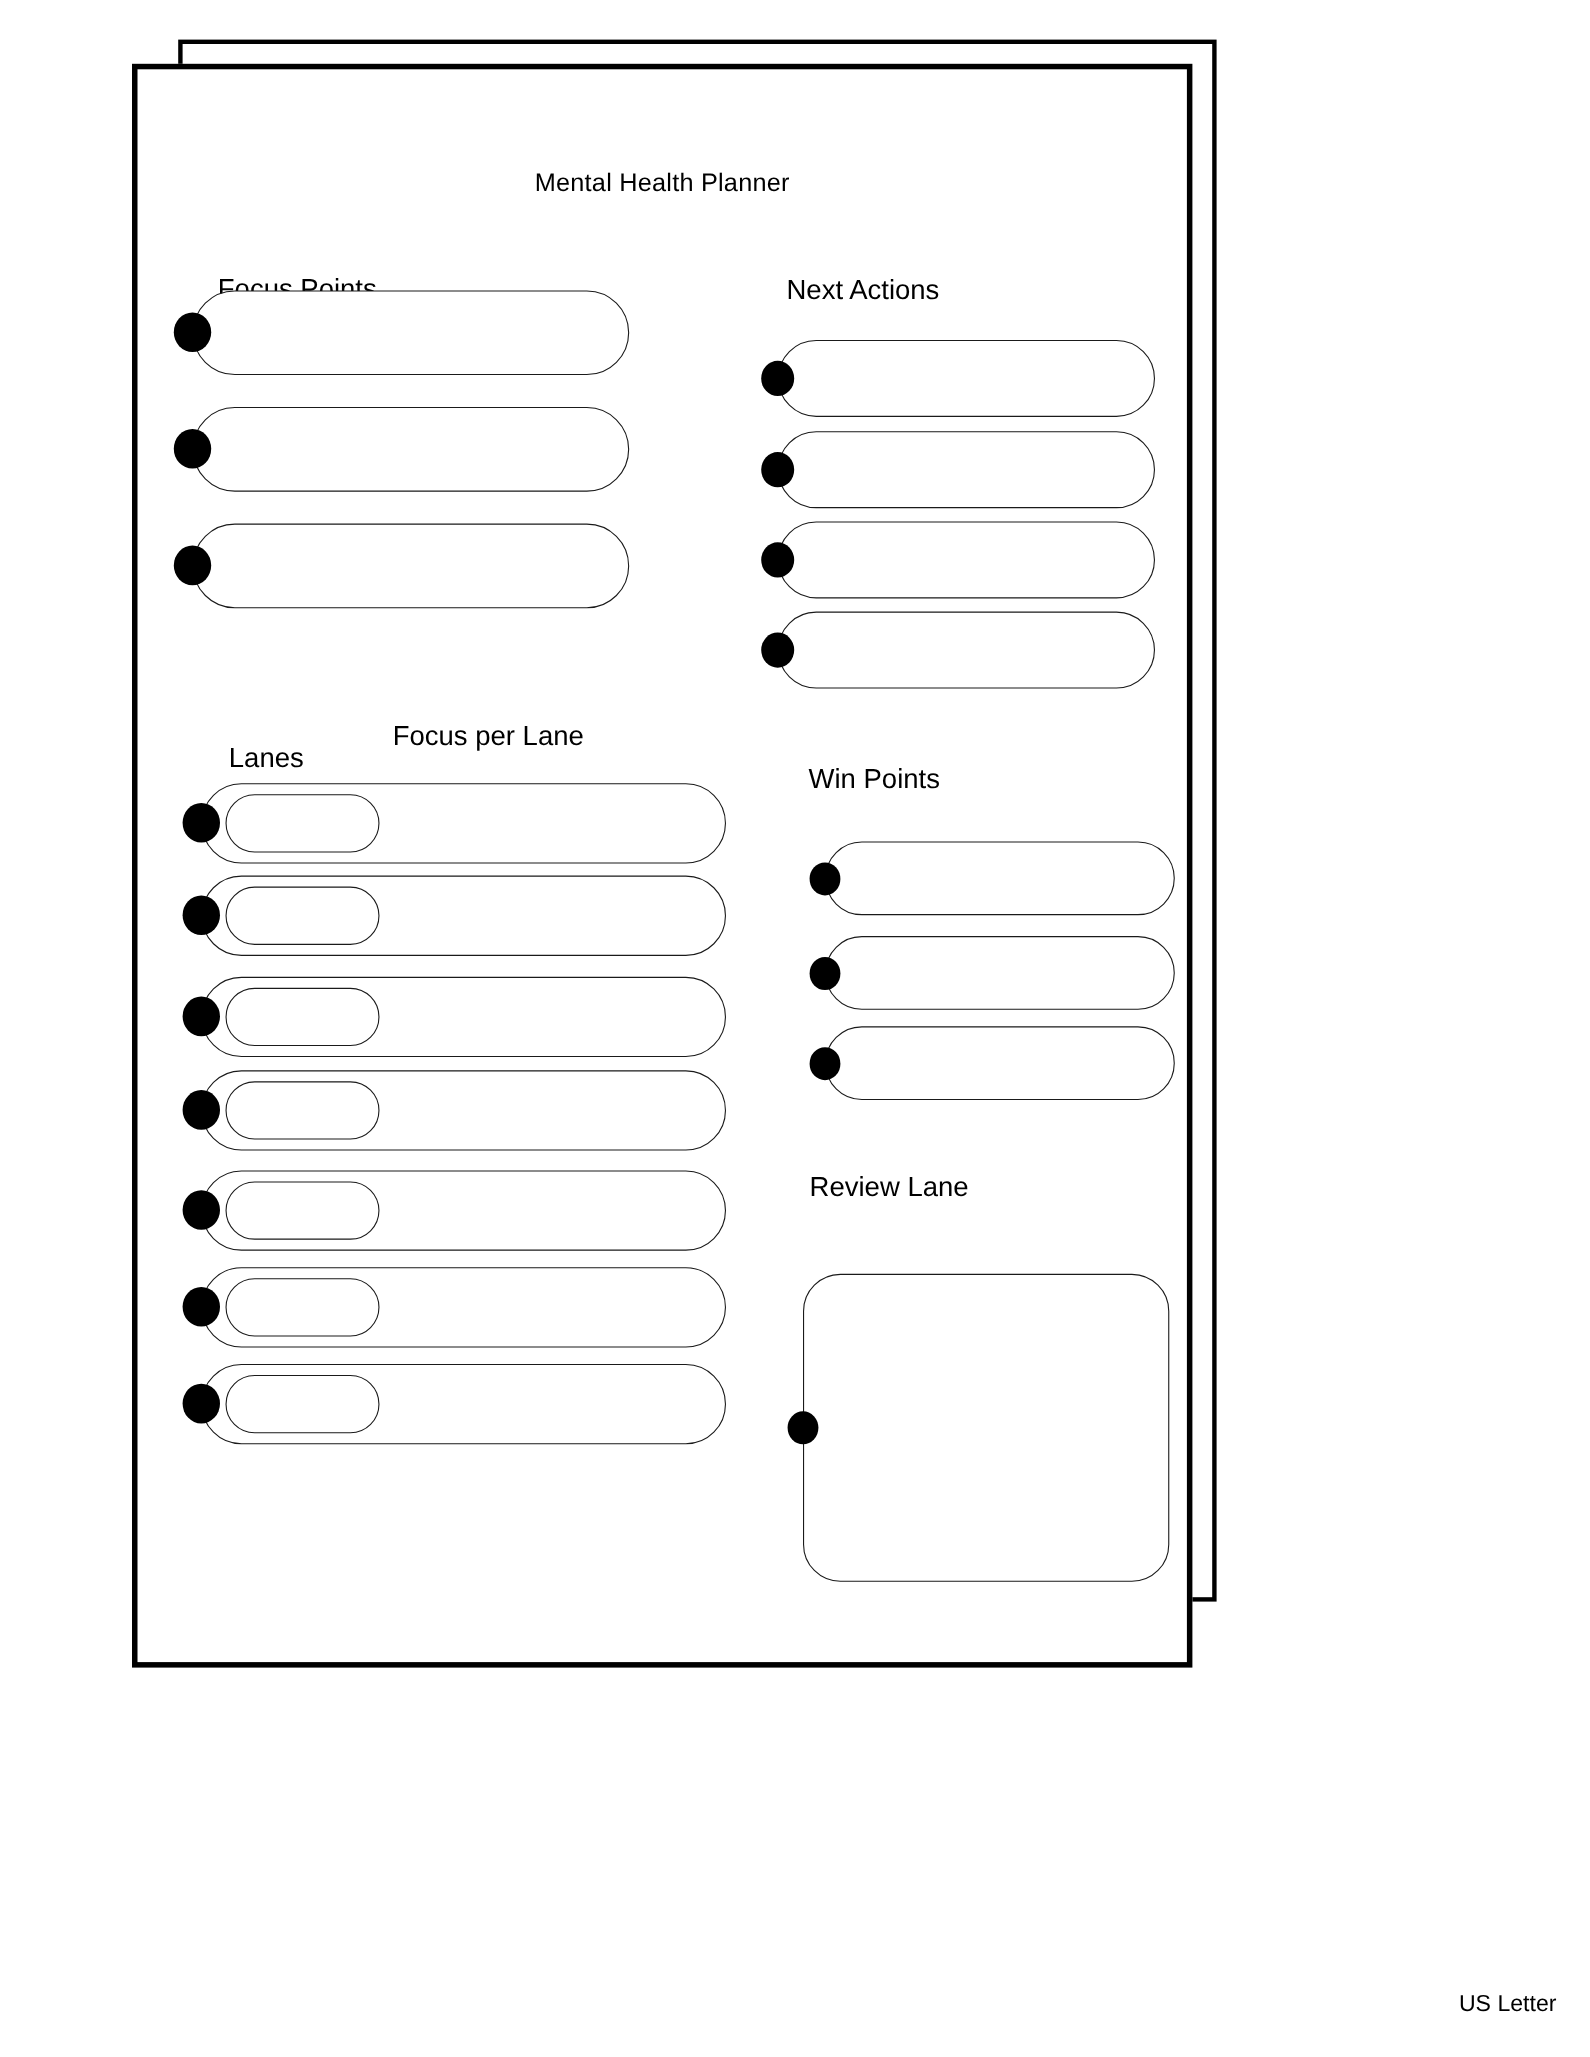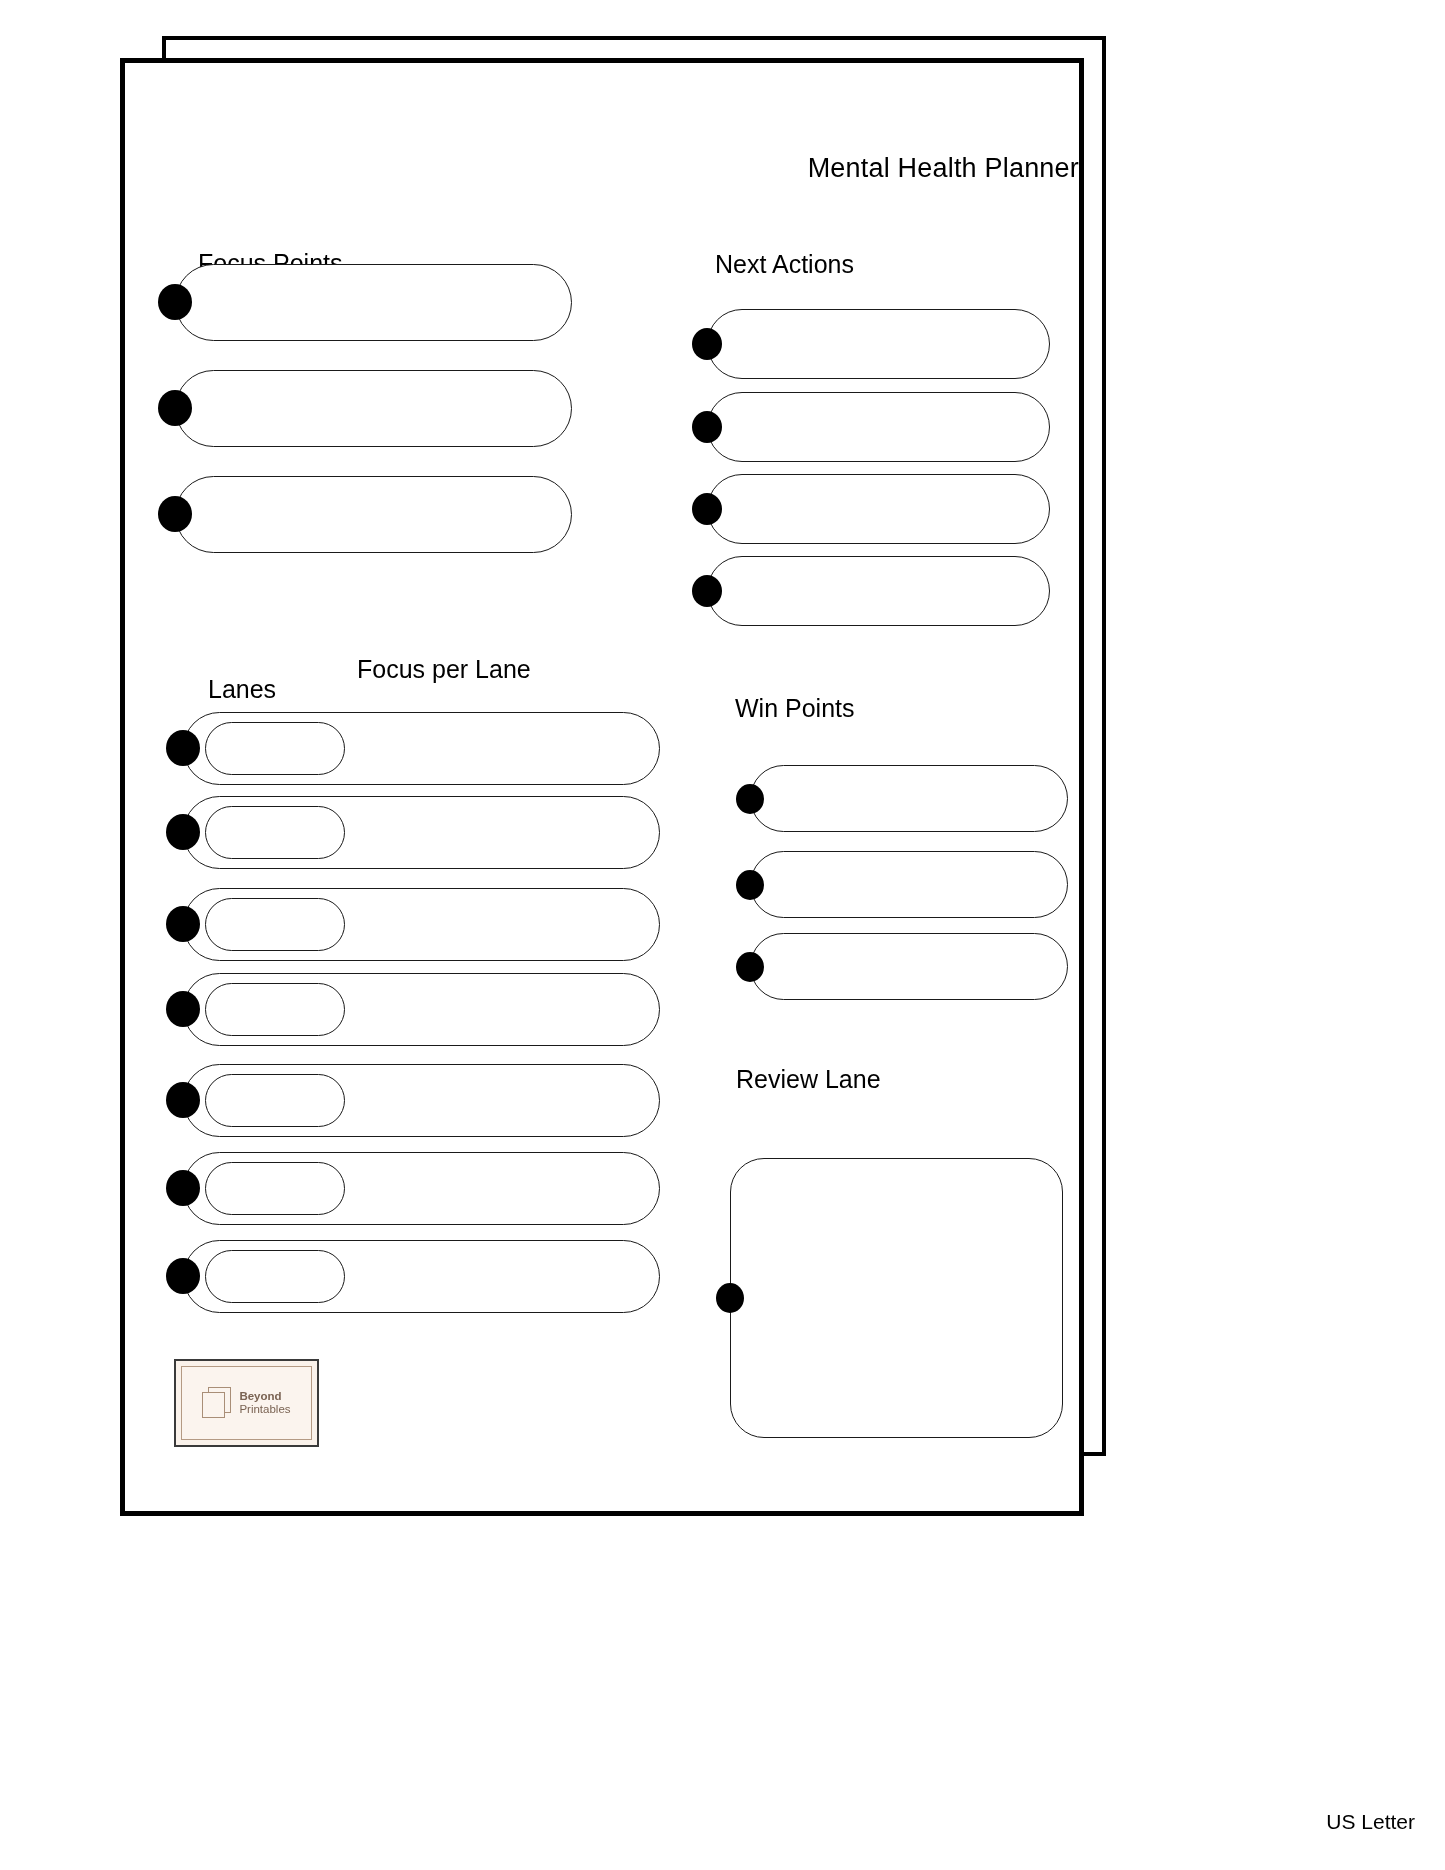--- a/index.html
+++ b/index.html
@@ -50,22 +50,22 @@
     left: 0; top: 0;
     width: 100%; height: 100%;
   }
 
   
   .doc-title {
     position: absolute;
     left: 0;
     top: 90px;
     width: 100%;
-    text-align: right;
-    font-size: 27px;
+    text-align: center;
+    font-size: 23px;
     letter-spacing: 0.2px;
     white-space: nowrap;
   }
 
   .section-heading {
     position: absolute;
     font-size: 25px;
     white-space: nowrap;
   }
 
@@ -275,32 +275,20 @@
           </div>
           <div class="bullet-dot" style="left: 611px; top: 807px; width: 28px; height: 30px;"></div>
           <div class="pill-row" style="left: 625px; top: 870px; width: 318px; height: 67px;">
             <div class="pill-shape"></div>
           </div>
           <div class="bullet-dot" style="left: 611px; top: 889px; width: 28px; height: 30px;"></div>
           <div class="notes-box" style="left: 605px; top: 1095px; width: 333px; height: 280px;"></div>
           <div class="bullet-dot" style="left: 591px; top: 1220px; width: 28px; height: 30px;"></div>
         </div>
 
-      <div class="brand-logo" style="left:49px; top:1296px;">
-        <div class="brand-logo-inner">
-          <div class="brand-pages">
-            <div class="pg pg-back"></div>
-            <div class="pg pg-front"></div>
-          </div>
-          <div class="brand-text">
-            <div class="l1">Beyond</div>
-            <div class="l2">Printables</div>
-          </div>
-        </div>
-      </div>
 
 
     </div>
   </div>
 
   <div class="paper-size">US Letter</div>
 
 </div>
 
 </body></html>

